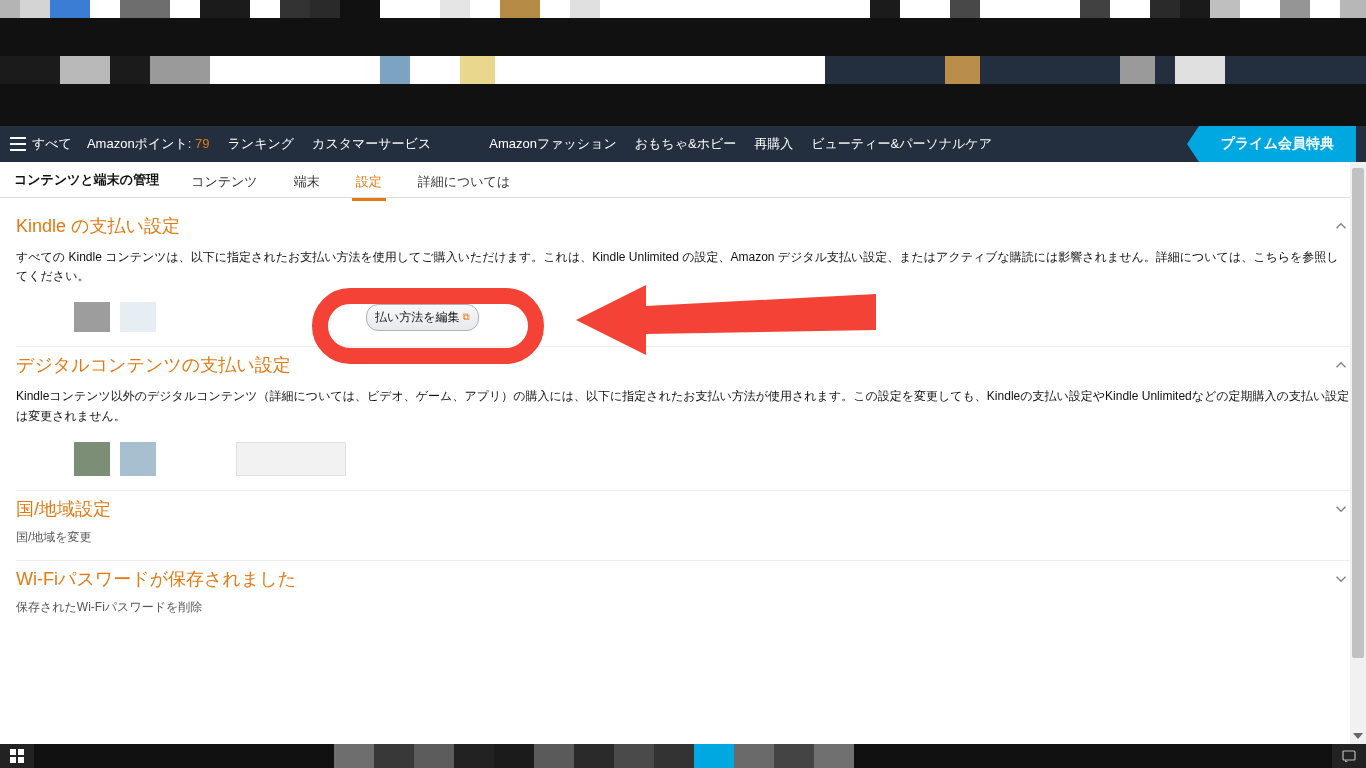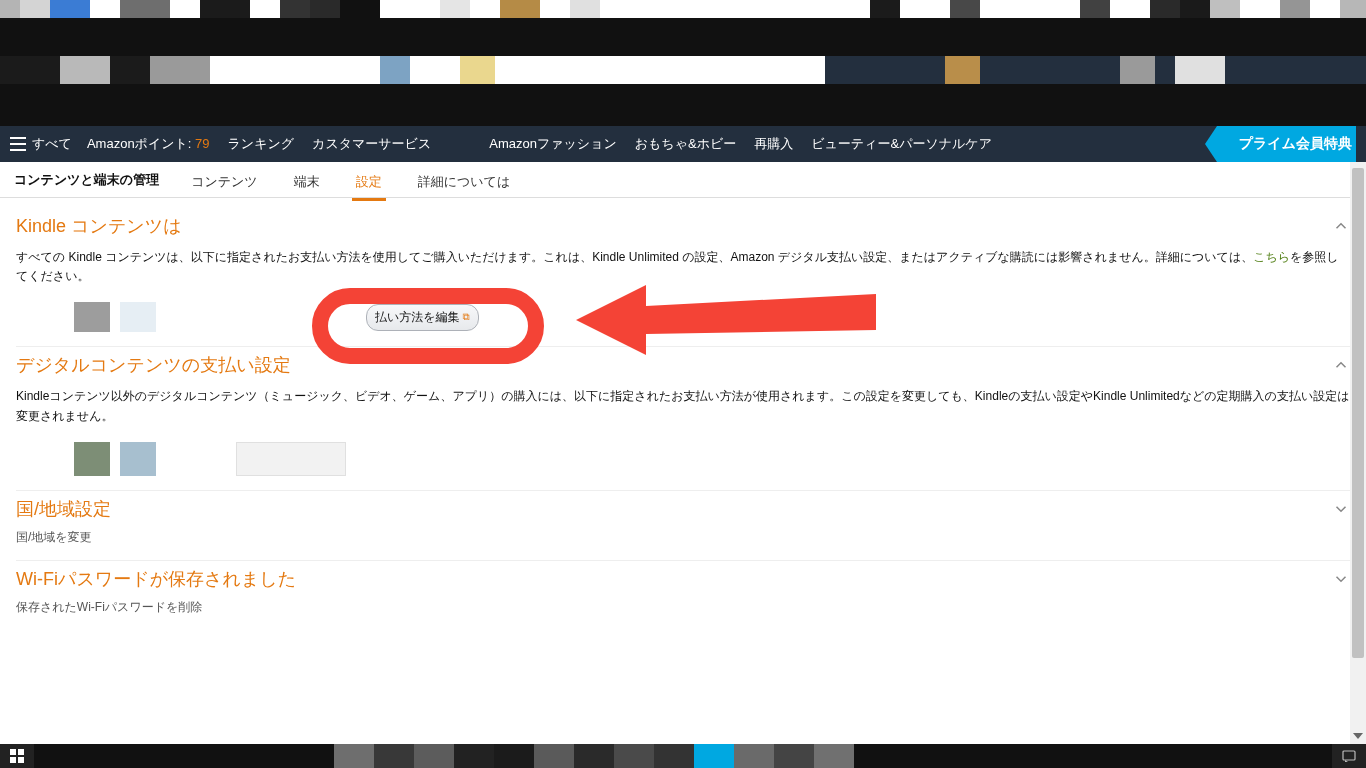--- a/index.html
+++ b/index.html
@@ -12,40 +12,40 @@
 
     
     .dark-gap { background: #111; height: 38px; }
 
     
     .main-nav { background: #232f3e; color: #fff; display: flex; align-items: center; height: 36px; padding: 0 10px; font-size: 13px; position: relative; }
     .main-nav .hamburger { display: inline-flex; align-items: center; gap: 6px; cursor: pointer; margin-right: 6px; }
     .main-nav .nav-item { padding: 0 9px; color: #fff; cursor: pointer; white-space: nowrap; }
     .main-nav .nav-item .orange { color: #e47911; }
     .prime-banner { margin-left: auto; display: flex; align-items: center; height: 100%; }
-    .prime-ribbon { background: #00a8e1; color: #fff; font-weight: bold; padding: 0 4px 0 22px; height: 100%; display: flex; align-items: center; position: relative; font-size: 14px; }
+    .prime-ribbon { background: #00a8e1; color: #fff; font-weight: bold; padding: 0 22px 0 22px; height: 100%; display: flex; align-items: center; position: relative; font-size: 14px; }
     .prime-ribbon::before { content: ""; position: absolute; left: -12px; top: 0; width: 0; height: 0; border-top: 18px solid transparent; border-bottom: 18px solid transparent; border-right: 12px solid #00a8e1; }
     .prime-side { background: #fff; color: #111; padding: 0 10px; height: 100%; display: flex; align-items: center; gap: 6px; }
     .play-btn { width: 22px; height: 22px; border-radius: 50%; background: #00a8e1; display: inline-flex; align-items: center; justify-content: center; }
     .play-btn svg { width: 10px; height: 10px; fill: #fff; }
 
     
     .subtab-row { border-bottom: 1px solid #ddd; display: flex; align-items: center; height: 36px; padding: 0 14px; gap: 28px; }
     .subtab-title { font-weight: bold; font-size: 13px; }
     .subtab { font-size: 13px; color: #333; cursor: pointer; padding: 0 4px; height: 100%; display: flex; align-items: center; border-bottom: 3px solid transparent; margin-top: 7px; }
     .subtab.active { color: #e47911; border-bottom-color: #e47911; }
 
     
     .content { padding: 10px 16px 40px 16px; }
     .section { border-bottom: 1px solid #eee; padding: 6px 0 14px 0; position: relative; }
     .section-header { display: flex; align-items: center; justify-content: space-between; cursor: pointer; }
     .section-title { color: #e47911; font-size: 18px; font-weight: normal; }
     .chevron { width: 18px; height: 18px; color: #888; }
     .section-desc { font-size: 12px; color: #111; margin-top: 10px; line-height: 1.6; }
-    .section-desc a { color: #4d7c0f; text-decoration: none; cursor: pointer; }
+    .section-desc a { color: #000000; text-decoration: none; cursor: pointer; }
     .section-sub { font-size: 12px; color: #555; margin-top: 8px; }
 
     .redacted-row { margin-top: 16px; display: flex; gap: 10px; align-items: center; }
     .redacted { display: inline-block; }
 
     .edit-btn { background: linear-gradient(#f7f8fa, #e7e9ec); border: 1px solid #adb1b8; border-radius: 12px; font-size: 12px; padding: 4px 8px; cursor: pointer; color: #111; display: inline-flex; align-items: center; gap: 3px; }
     .edit-btn .ext-icon { color: #e47911; font-size: 10px; }
 
     
     .overlay { position: absolute; pointer-events: none; }
@@ -156,21 +156,21 @@
   <div class="subtab">コンテンツ</div>
   <div class="subtab">端末</div>
   <div class="subtab active">設定</div>
   <div class="subtab">詳細については</div>
 </div>
 
 <div class="content">
 
   <div class="section">
     <div class="section-header">
-      <h2 class="section-title">Kindle コンテンツは</h2>
+      <h2 class="section-title">Kindle の支払い設定</h2>
       <svg class="chevron" viewBox="0 0 24 24">
           <path d="M6 15l6-6 6 6" stroke="currentColor" stroke-width="2" fill="none"></path>
         </svg>
     </div>
     <p class="section-desc">
       <span>すべての Kindle コンテンツは、以下に指定されたお支払い方法を使用してご購入いただけます。これは、Kindle Unlimited の設定、Amazon デジタル支払い設定、またはアクティブな購読には影響されません。詳細については、</span><a>こちら</a><span>を参照してください。</span>
     </p>
     <div class="redacted-row" style="margin-left:58px;">
       <span class="redacted" style="width:36px;height:30px;background:#9d9d9d"></span>
       <span class="redacted" style="width:36px;height:30px;background:#e6eef4"></span>
@@ -189,21 +189,21 @@
     </div>
   </div>
 
   <div class="section">
     <div class="section-header">
       <h2 class="section-title">デジタルコンテンツの支払い設定</h2>
       <svg class="chevron" viewBox="0 0 24 24">
           <path d="M6 15l6-6 6 6" stroke="currentColor" stroke-width="2" fill="none"></path>
         </svg>
     </div>
-    <p class="section-desc">Kindleコンテンツ以外のデジタルコンテンツ（ミュージック、ビデオ、ゲーム、アプリ）の購入には、以下に指定されたお支払い方法が使用されます。この設定を変更しても、Kindleの支払い設定やKindle Unlimitedなどの定期購入の支払い設定は変更されません。</p>
+    <p class="section-desc">Kindleコンテンツ以外のデジタルコンテンツ（詳細については、ビデオ、ゲーム、アプリ）の購入には、以下に指定されたお支払い方法が使用されます。この設定を変更しても、Kindleの支払い設定やKindle Unlimitedなどの定期購入の支払い設定は変更されません。</p>
     <div class="redacted-row" style="margin-left:58px;">
       <span class="redacted" style="width:36px;height:34px;background:#7d8e76"></span>
       <span class="redacted" style="width:36px;height:34px;background:#a7bfcf"></span>
       <span style="width:60px"></span>
       <span class="redacted" style="width:110px;height:34px;background:#f2f2f2;border:1px solid #e0e0e0"></span>
     </div>
   </div>
 
   <div class="section">
     <div class="section-header">

